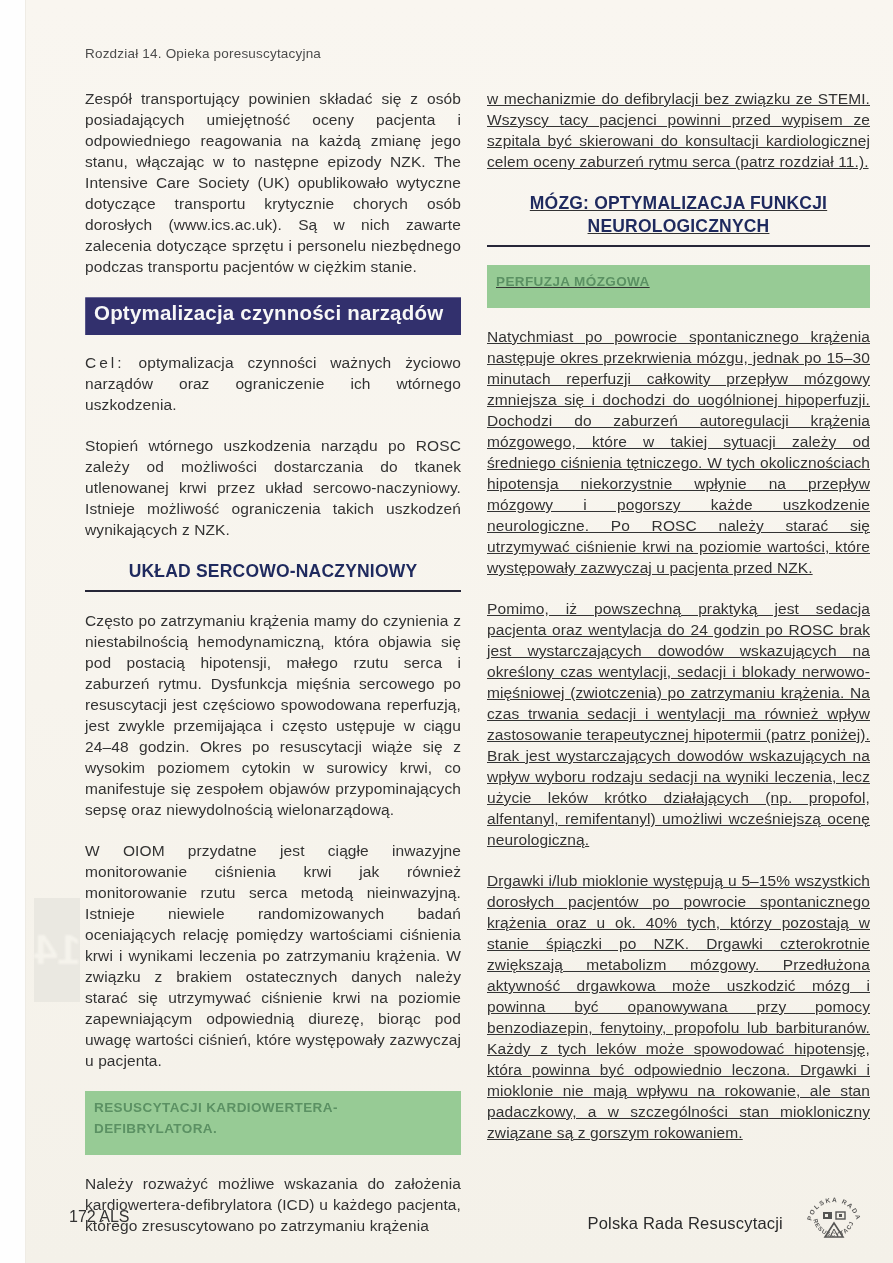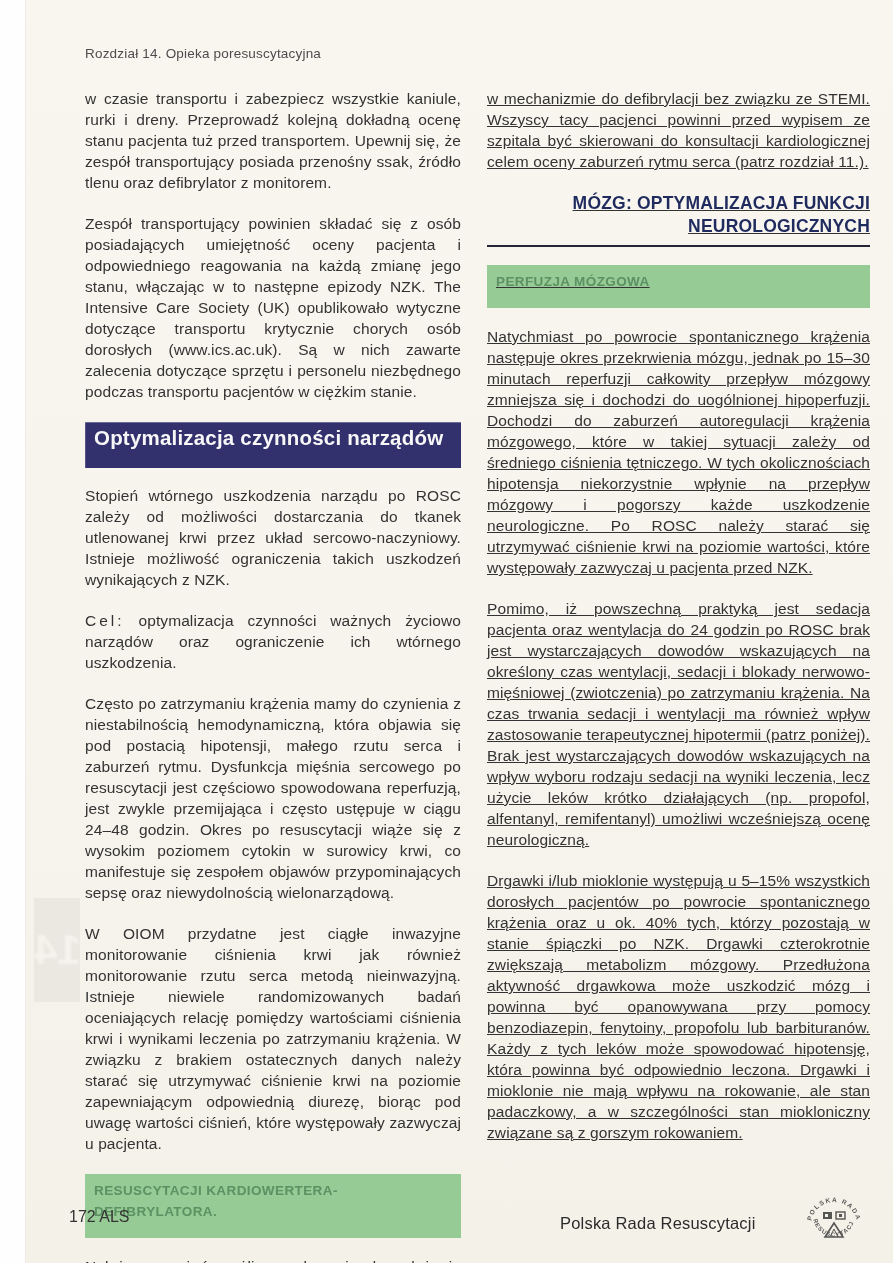--- a/index.html
+++ b/index.html
@@ -44,78 +44,78 @@
   }
   .col-left  { left:85px;  width:376px; }
   .col-right { left:487px; width:383px;text-decoration:underline; }
   .col p { margin:0 0 20px 0; }
   .cel-lead { letter-spacing:3px; }
   .banner {
     background:#32306d;
     box-shadow: inset 0 1px 0 rgba(255,255,255,0.28), inset 1px 0 0 rgba(255,255,255,0.18);
     color:#f7f7f7;
     font-size:20.5px; font-weight:bold; letter-spacing:0.2px;
-    padding:5px 8px 20px 9px;
+    padding:5px 8px 12px 9px;
     margin:2px 0 17px 0;
     text-align:left;
   }
   .subhead {
     color:#1f2a5e;
     font-size:17.5px; font-weight:bold; line-height:23px; letter-spacing:0.2px;
     padding-bottom:7px;
     border-bottom:2.5px solid #262637;
     margin:4px 0 18px 0;
-    text-align:right;
+    text-align:center;
   }
   .band {
     background:#97cb95;
     color:#5b9163;
     font-size:13.5px; font-weight:bold; letter-spacing:0.4px;
     padding:6px 8px 16px 9px;
     margin:0 0 18px 0;
     text-align:left;
   }
   .footer-left {
     position:absolute; left:69px; top:1208px;
     font-size:16px; color:#333333;
   }
   .footer-right {
     position:absolute; left:560px; top:1192px; width:305px;
-    display:flex; align-items:center; justify-content:space-between; gap:8px;
+    display:flex; align-items:center; justify-content:flex-end; gap:20px;
   }
   .footer-right .publisher {
     font-size:16.5px; color:#2b2b2b; letter-spacing:0.2px;
   }
   .logo { width:62px; height:62px; opacity:0.85; }
 </style>
 </head>
 <body>
 
 <div class="page">
 
   <div class="scan-margin"></div>
 
   <div class="running-header">Rozdział 14. Opieka poresuscytacyjna</div>
 
   <div class="bleed-tab">
     <span>14</span>
   </div>
 
   <div class="col col-left">
-    <p>w czasie transportu i zabezpiecz wszystkie kaniule, rurki i dreny. Przeprowadź kolejną dokładną ocenę stanu pacjenta tuż przed transportem. Upewnij się, że zespół transportujący posiada przenośny ssak, źródło tlenu oraz defibrylator z monitorem.</p>
     <p>Zespół transportujący powinien składać się z osób posiadających umiejętność oceny pacjenta i odpowiedniego reagowania na każdą zmianę jego stanu, włączając w to następne epizody NZK. The Intensive Care Society (UK) opublikowało wytyczne dotyczące transportu krytycznie chorych osób dorosłych (www.ics.ac.uk). Są w nich zawarte zalecenia dotyczące sprzętu i personelu niezbędnego podczas transportu pacjentów w ciężkim stanie.</p>
 
     <div class="banner">Optymalizacja czynności narządów</div>
 
-    <p>Stopień wtórnego uszkodzenia narządu po ROSC zależy od możliwości dostarczania do tkanek utlenowanej krwi przez układ sercowo-naczyniowy. Istnieje możliwość ograniczenia takich uszkodzeń wynikających z NZK.</p>
     <p>
       <span class="cel-lead">Cel:</span>
       <span>optymalizacja czynności ważnych życiowo narządów oraz ograniczenie ich wtórnego uszkodzenia.</span>
     </p>
+    <p>Stopień wtórnego uszkodzenia narządu po ROSC zależy od możliwości dostarczania do tkanek utlenowanej krwi przez układ sercowo-naczyniowy. Istnieje możliwość ograniczenia takich uszkodzeń wynikających z NZK.</p>
 
+    <div class="subhead">UKŁAD SERCOWO-NACZYNIOWY</div>
 
     <p>Często po zatrzymaniu krążenia mamy do czynienia z niestabilnością hemodynamiczną, która objawia się pod postacią hipotensji, małego rzutu serca i zaburzeń rytmu. Dysfunkcja mięśnia sercowego po resuscytacji jest częściowo spowodowana reperfuzją, jest zwykle przemijająca i często ustępuje w ciągu 24–48 godzin. Okres po resuscytacji wiąże się z wysokim poziomem cytokin w surowicy krwi, co manifestuje się zespołem objawów przypominających sepsę oraz niewydolnością wielonarządową.</p>
     <p>W OIOM przydatne jest ciągłe inwazyjne monitorowanie ciśnienia krwi jak również monitorowanie rzutu serca metodą nieinwazyjną. Istnieje niewiele randomizowanych badań oceniających relację pomiędzy wartościami ciśnienia krwi i wynikami leczenia po zatrzymaniu krążenia. W związku z brakiem ostatecznych danych należy starać się utrzymywać ciśnienie krwi na poziomie zapewniającym odpowiednią diurezę, biorąc pod uwagę wartości ciśnień, które występowały zazwyczaj u pacjenta.</p>
 
     <div class="band">RESUSCYTACJI KARDIOWERTERA-DEFIBRYLATORA.</div>
 
     <p>Należy rozważyć możliwe wskazania do założenia kardiowertera-defibrylatora (ICD) u każdego pacjenta, którego zresuscytowano po zatrzymaniu krążenia</p>
   </div>
 
   <div class="col col-right">

